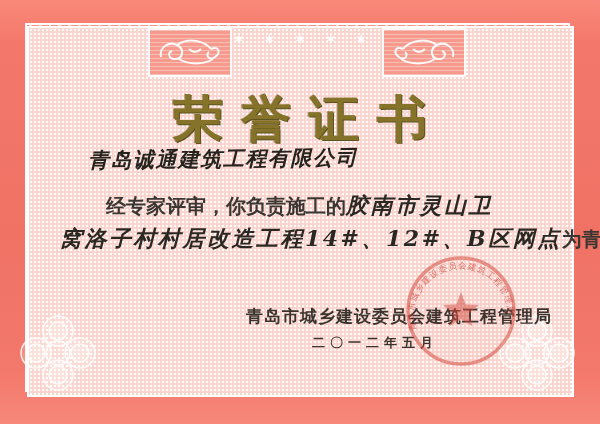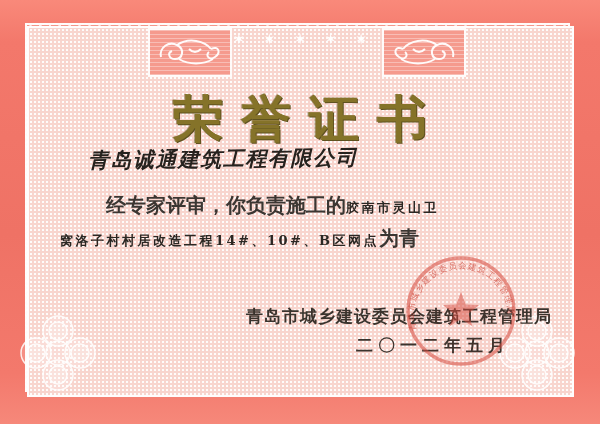--- a/index.html
+++ b/index.html
@@ -77,35 +77,35 @@
   }
   .body-line.l1{top:190px;padding-left:46px;}
   .body-line.l2{top:223px;}
   .body-line.l3{top:256px;}
   .printed{
     font-family:Liberation Sans, sans-serif;
     font-weight:600;color:#3b3632;margin-top:48px;
   }
   .hand{
     font-family:"DejaVu Serif","Liberation Serif",serif;
-    font-weight:bold;
-    font-size:13px;letter-spacing:2.5px;color:#2b2723;
+    font-style:italic;font-weight:bold;
+    font-size:22px;letter-spacing:2.5px;color:#2b2723;
   }
   .issuer{
     position:absolute;left:246px;top:305px;
     font-family:"DejaVu Serif","Liberation Serif",serif;
     font-weight:600;
     font-size:17px;letter-spacing:1px;color:#3a332d;
   }
   .date{
     position:absolute;left:240px;top:334px;width:270px;
-    text-align:right;
+    text-align:center;
     font-family:"DejaVu Serif","Liberation Serif",serif;
     font-weight:600;
-    font-size:17px;letter-spacing:5px;color:#3a332d;
+    font-size:13px;letter-spacing:5px;color:#3a332d;
   }
   .seal{position:absolute;left:402px;top:252px;width:118px;height:118px;}
 </style>
 </head>
 <body>
 
 <div class="photo">
 
   <div class="band"></div>
   <div class="inner"></div>
@@ -169,21 +169,21 @@
   </svg>
 
   <div class="title">荣誉证书</div>
 
   <div class="recipient">青岛诚通建筑工程有限公司</div>
 
   <div class="body-line l1">
     <span class="printed">经专家评审，你负责施工的</span><span class="hand">胶南市灵山卫</span>
   </div>
   <div class="body-line l2">
-    <span class="hand">窝洛子村村居改造工程14#、10#、B区网点</span><span class="printed">为青</span>
+    <span class="hand">窝洛子村村居改造工程14#、12#、B区网点</span><span class="printed">为青</span>
   </div>
 
   <div class="issuer">青岛市城乡建设委员会建筑工程管理局</div>
   <div class="date">二〇一二年五月</div>
 
   <svg class="seal" viewBox="0 0 118 118">
     <defs>
       <path id="sealArc" d="M 15,80 A 47,47 0 1 1 103,80" fill="none"></path>
     </defs>
     <circle cx="59" cy="59" r="53" fill="rgba(214,74,62,.06)" stroke="#d64a3e" stroke-width="3.5" opacity=".55"></circle>

